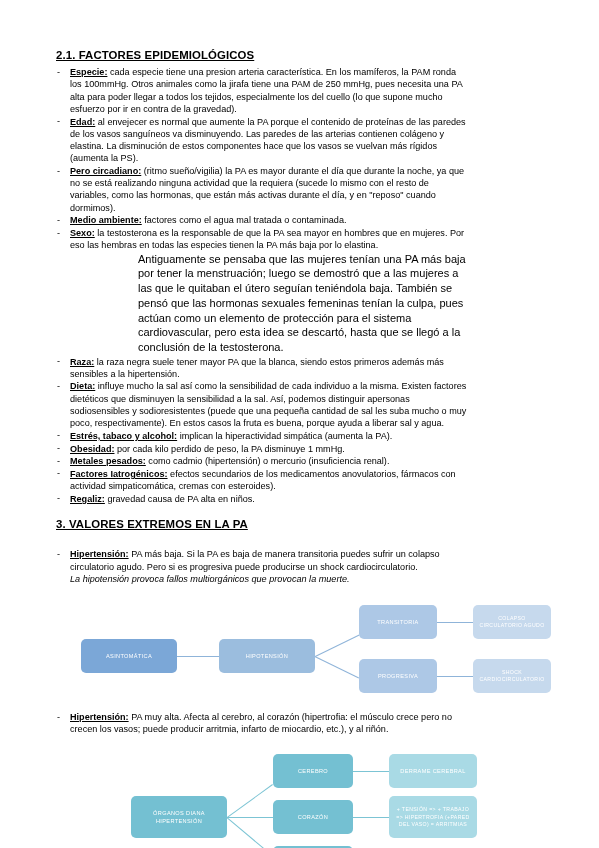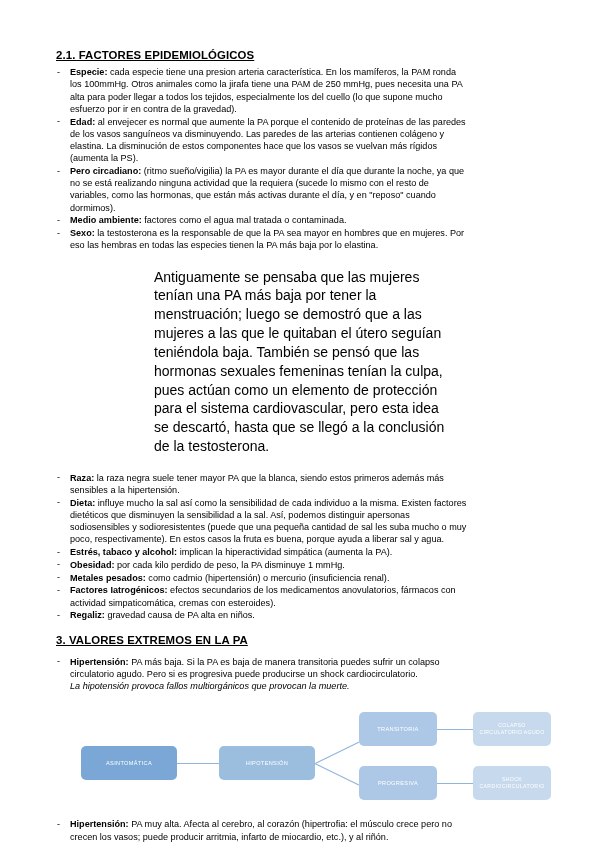--- a/index.html
+++ b/index.html
@@ -24,21 +24,21 @@
   h2.section-title {
     font-size: 11.4px;
     font-weight: bold;
     margin: 0 0 4px 0;
     text-decoration: underline;
     letter-spacing: 0.1px;
     line-height: 1.25;
   }
   h2.section-title.second {
     margin-top: 12px;
-    margin-bottom: 8px;
+    margin-bottom: 17px;
   }
   ul.bullets {
     list-style: none;
     margin: 0;
     padding: 0;
   }
   ul.bullets > li {
     position: relative;
     padding-left: 14px;
     margin-bottom: 0.5px;
@@ -48,25 +48,26 @@
   }
   ul.bullets > li .dash {
     position: absolute;
     left: 1px;
     top: -0.5px;
     font-size: 9.1px;
     line-height: 1.345;
   }
   .term {
     font-weight: bold;
+    text-decoration: underline;
   }
   .subpara {
-    margin: 16px;
+    margin: 0;
     padding-left: 68px;
-    font-size: 14px;
+    font-size: 11px;
     line-height: 1.345;
   }
   .para-line {
     display: block;
     font-style: italic;
   }
 
   
   .flow {
     position: relative;

